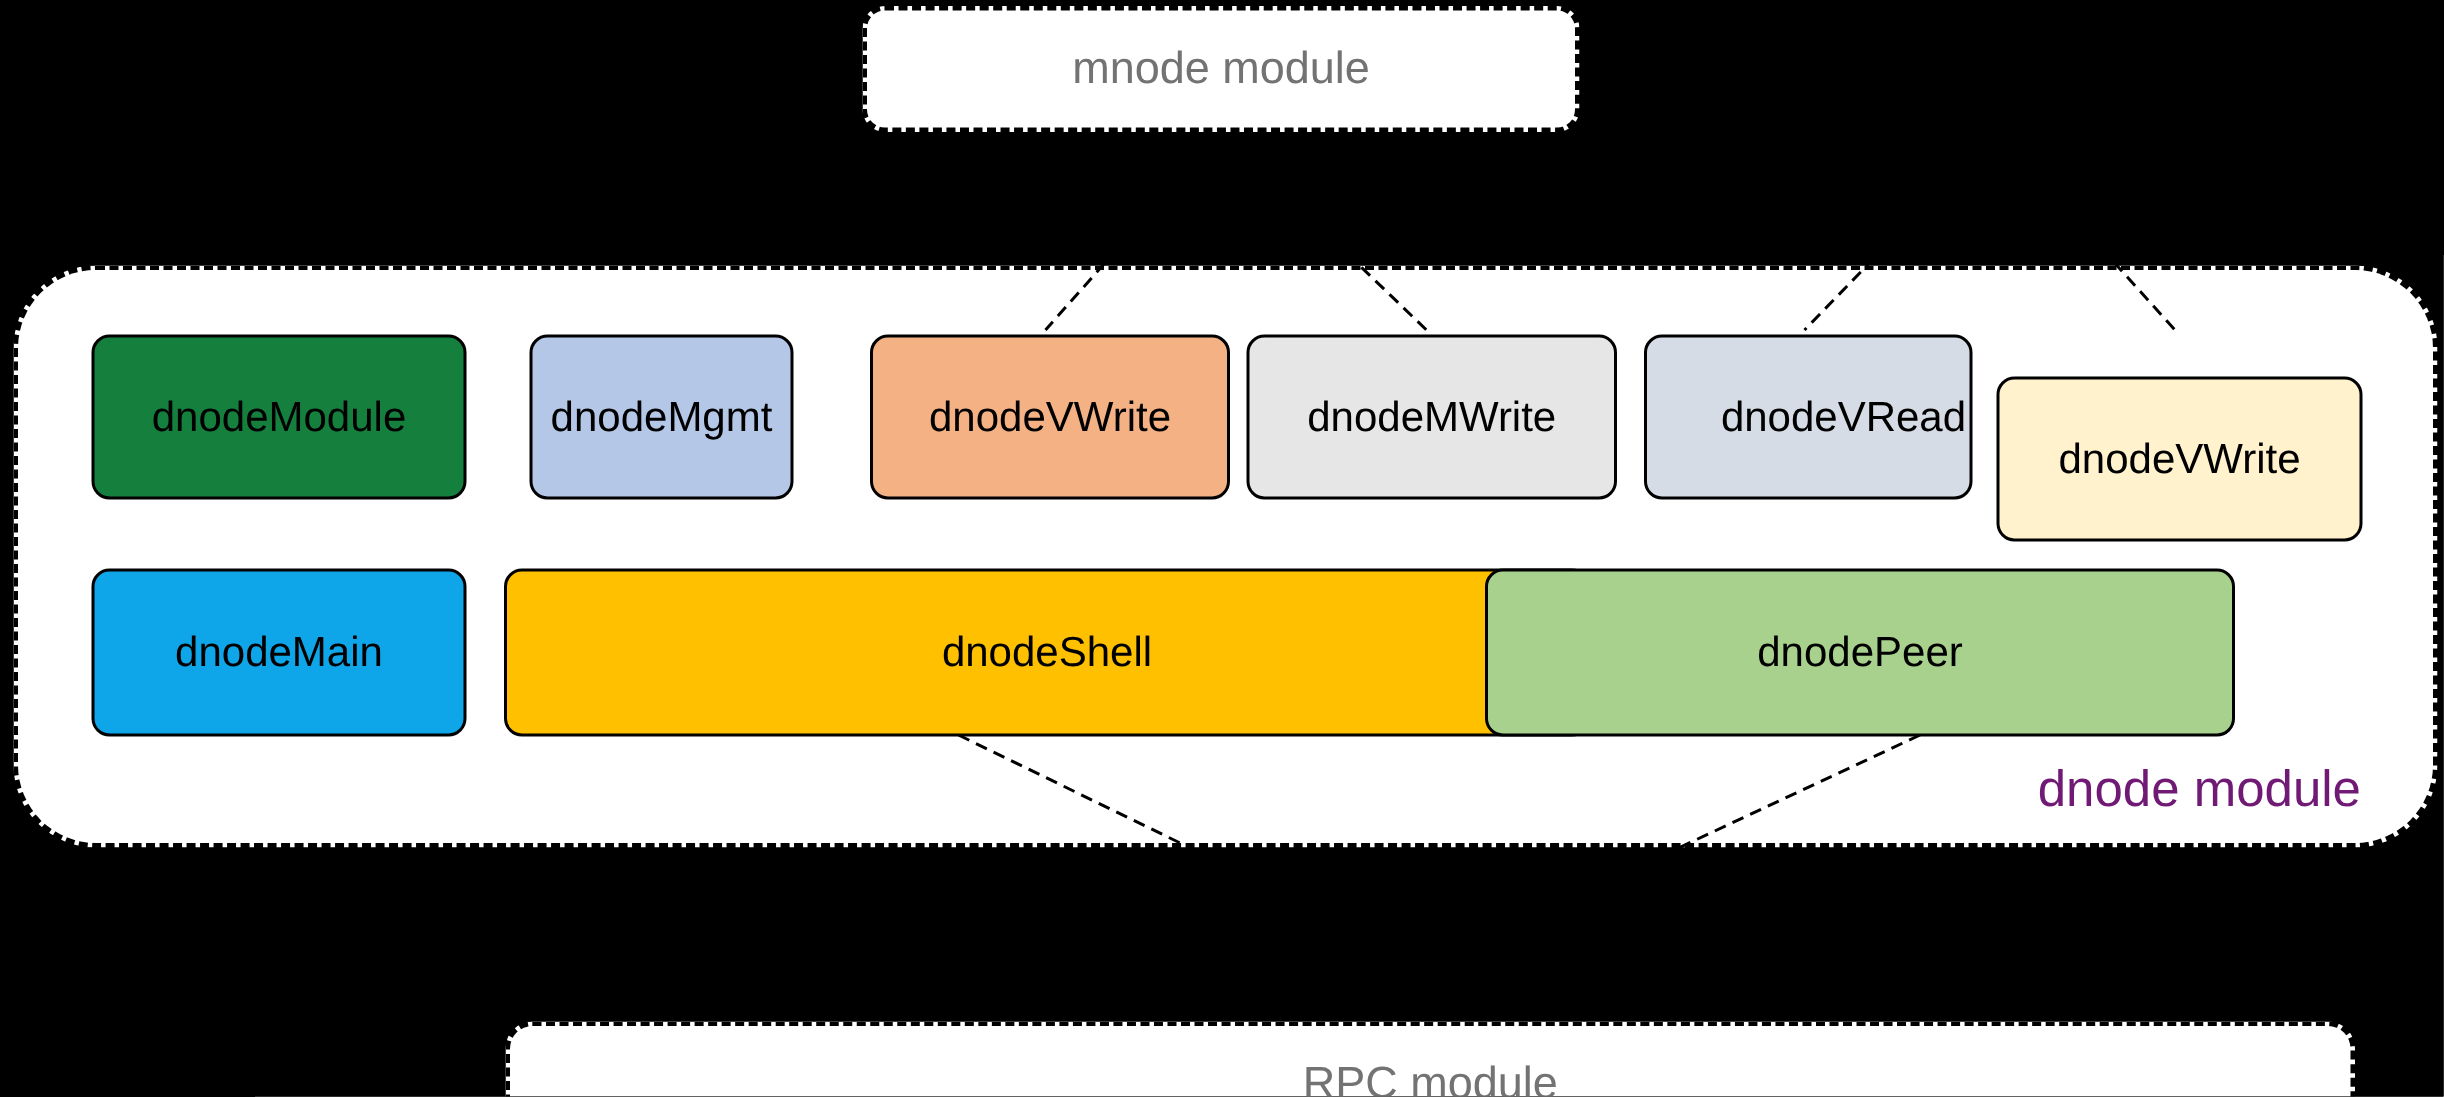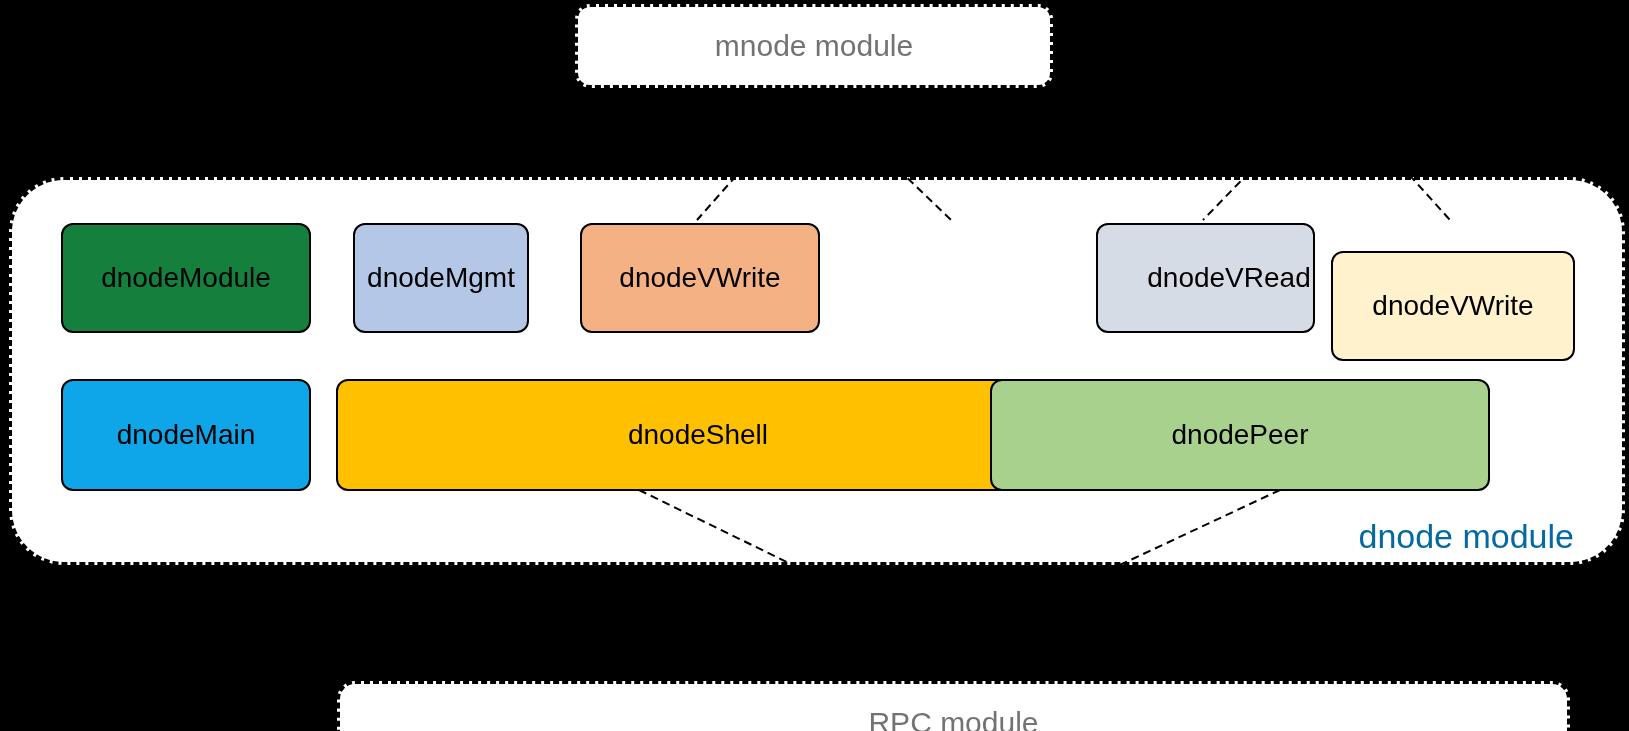--- a/index.html
+++ b/index.html
@@ -43,23 +43,23 @@
     width: 1616px; height: 388px;
     background: #ffffff;
     border: 3px dashed #000000;
     border-radius: 55px;
     box-sizing: border-box;
     z-index: 1;
   }
   .dnode-container-label {
     position: absolute;
     right: 48px;
-    bottom: 6px;
+    bottom: 16px;
     font-size: 34px;
-    color: #0369a1;
+    color: #701a75;
     white-space: nowrap;
   }
   .component-box {
     position: absolute;
     border: 2px solid #000000;
     border-radius: 12px;
     box-sizing: border-box;
     display: flex;
     align-items: center;
     justify-content: center;
@@ -106,20 +106,23 @@
 
     <div class="component-box row1 box-dnodeModule" style="background: #15803d;">
       <span>dnodeModule</span>
     </div>
     <div class="component-box row1 box-dnodeMgmt" style="background: rgb(180, 199, 231);">
       <span>dnodeMgmt</span>
     </div>
     <div class="component-box row1 box-dnodeMRead" style="background: rgb(244, 177, 131);">
       <span>dnodeVWrite</span>
     </div>
+    <div class="component-box row1 box-dnodeMWrite" style="background: rgb(231, 230, 230);">
+      <span>dnodeMWrite</span>
+    </div>
     <div class="component-box row1 box-dnodeVRead" style="background: rgb(214, 220, 229); padding-left: 47px;">
       <span>dnodeVRead</span>
     </div>
     <div class="component-box row1 box-dnodeVWrite" style="background: rgb(255, 242, 204); margin-top: 28px;">
       <span>dnodeVWrite</span>
     </div>
 
     <div class="component-box row2 box-dnodeMain" style="background: #0ea5e9;">
       <span>dnodeMain</span>
     </div>

